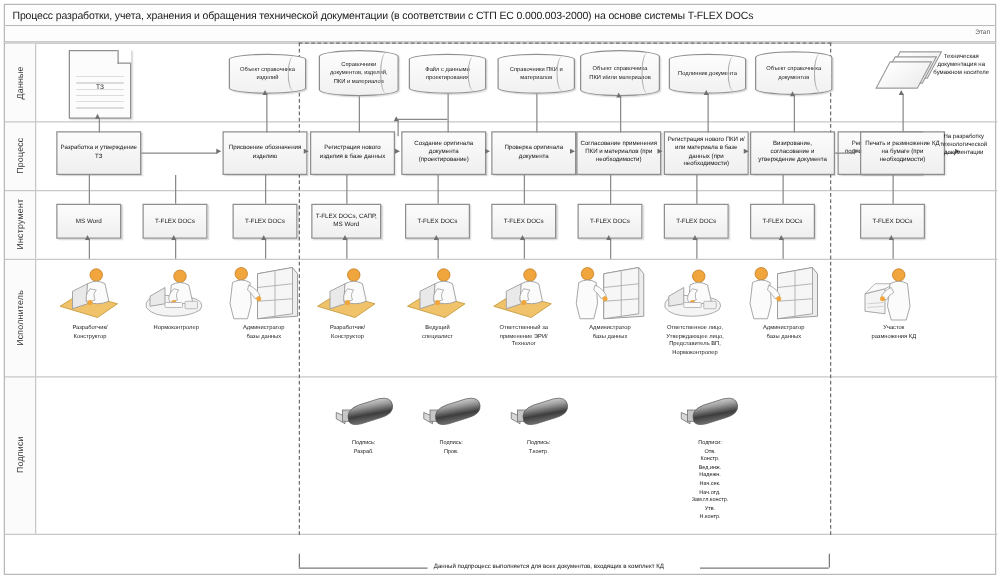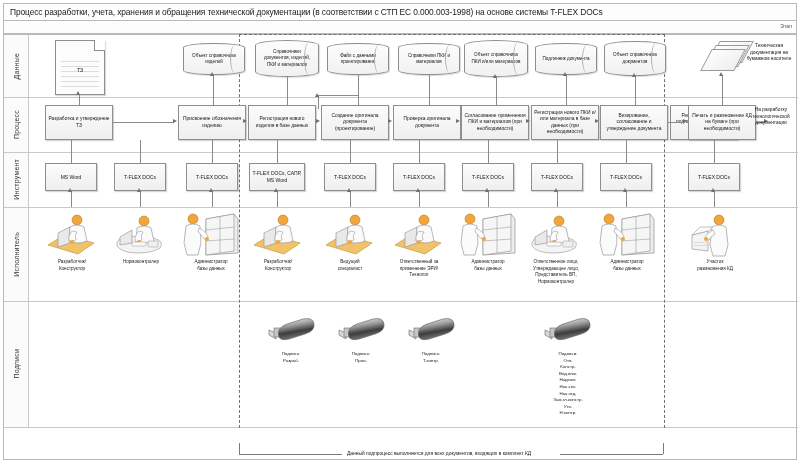--- a/index.html
+++ b/index.html
@@ -184,21 +184,21 @@
   .footnote-text {
     position: absolute; font-size: 4.9px; color: #171717; white-space: nowrap;
   }
 </style>
 </head>
 <body>
 
 <div class="page">
 
   <div class="titlebar">
-    <span>Процесс разработки, учета, хранения и обращения технической документации (в соответствии с СТП ЕС 0.000.003-1998) на основе системы T-FLEX DOCs</span>
+    <span>Процесс разработки, учета, хранения и обращения технической документации (в соответствии с СТП ЕС 0.000.003-2000) на основе системы T-FLEX DOCs</span>
   </div>
   <div class="subbar">
     <span class="stage">Этап</span>
   </div>
 
   <div class="frame">
 
     <div class="lane-label" style="top:0;height:62px;">
       <span>Данные</span>
     </div>

